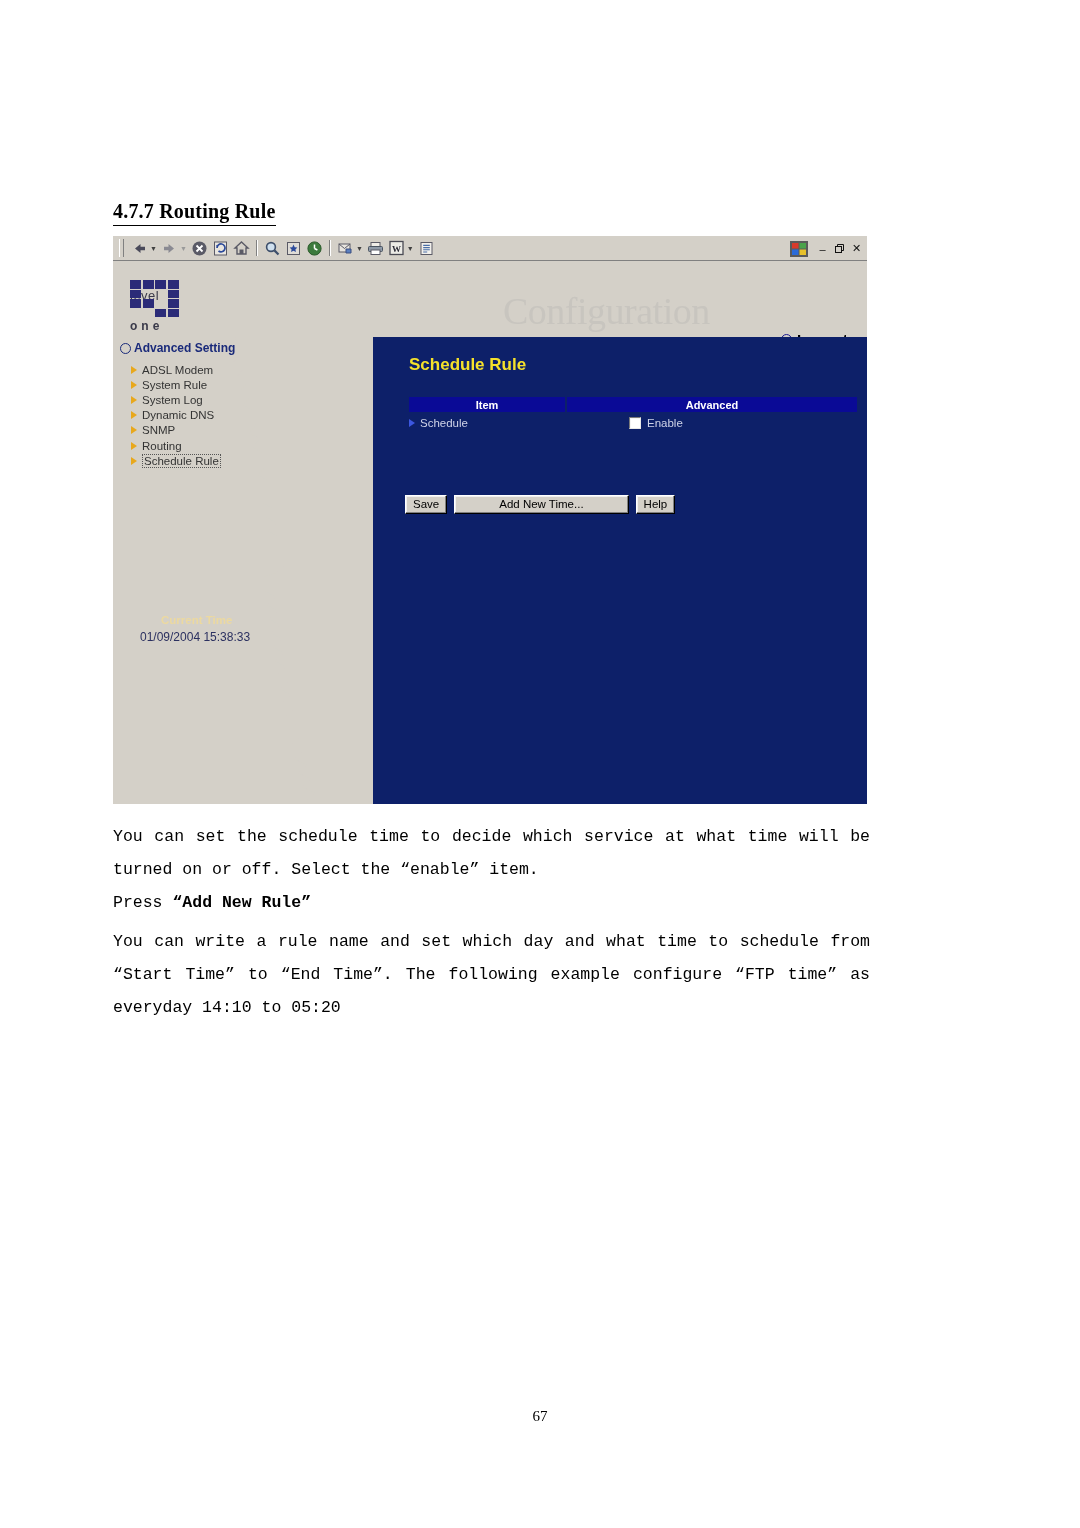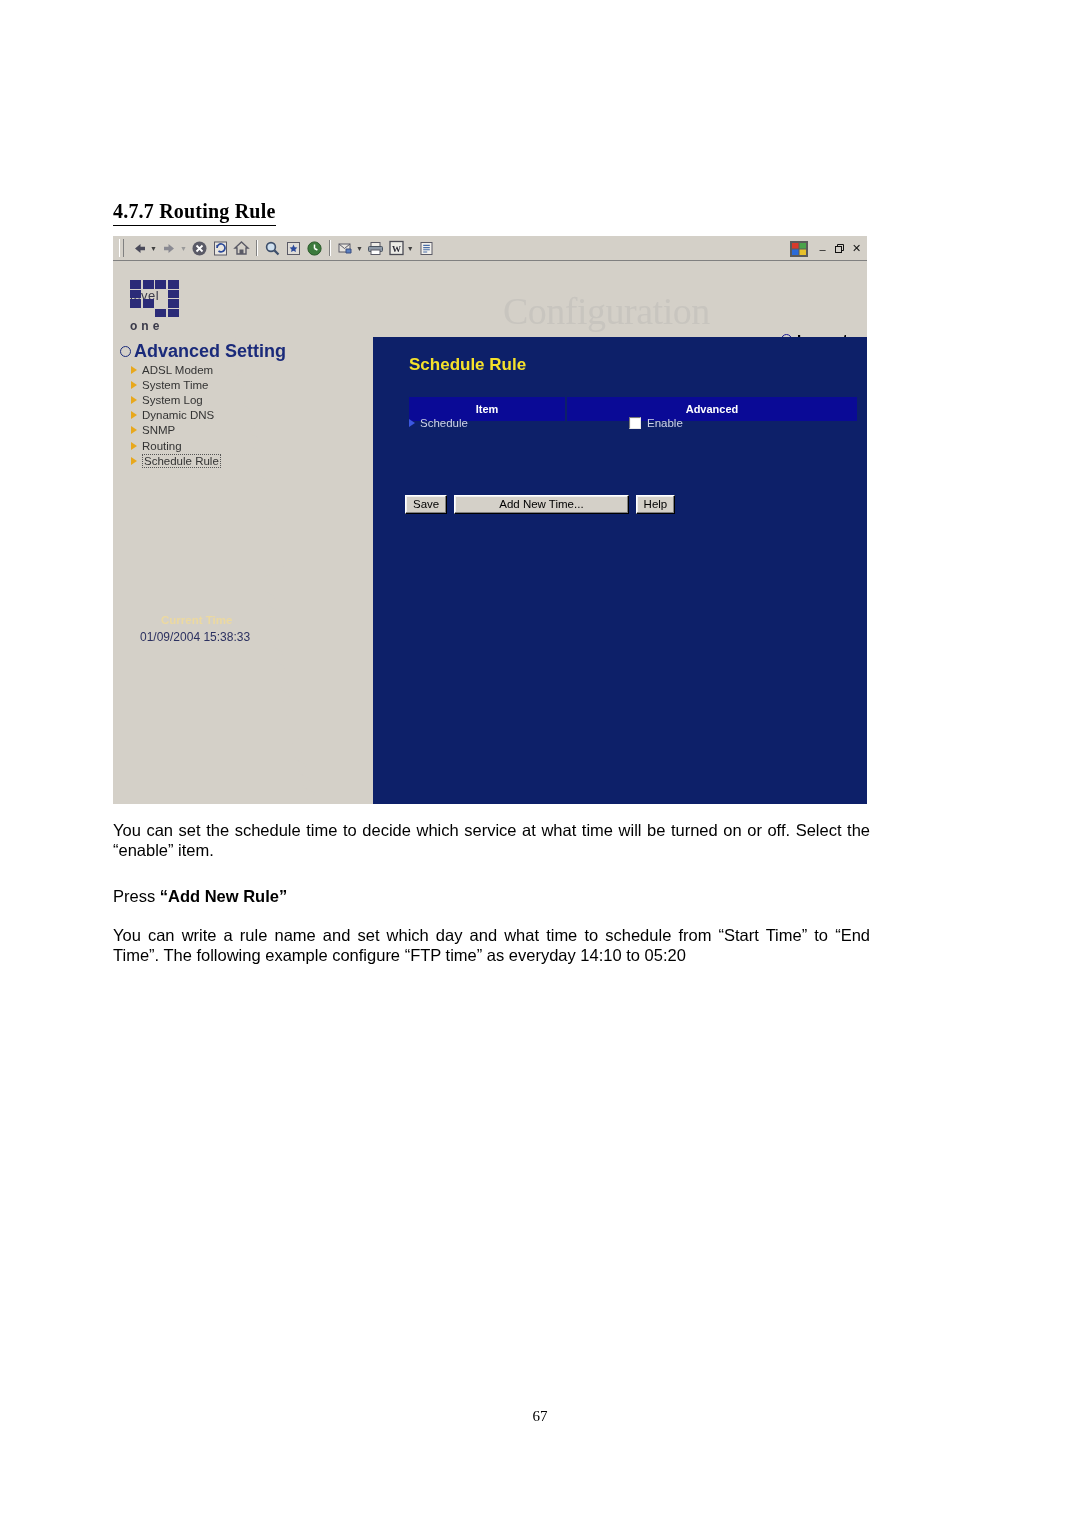--- a/index.html
+++ b/index.html
@@ -104,21 +104,21 @@
   .sidebar-bg{
     position:absolute;left:0;top:0;width:260px;height:467px;
     background:#d4d0c8;
   }
   
   .torn{position:absolute;left:0;top:0;width:260px;height:467px;}
 
   .side-head{
     position:absolute;left:7px;top:4px;
     font-family:"Liberation Sans", sans-serif;
-    font-size:18px;font-weight:bold;color:#1a2a7a;white-space:nowrap;
+    font-size:12px;font-weight:bold;color:#1a2a7a;white-space:nowrap;
     display:flex;align-items:center;
   }
   .side-head .bullet{
     width:9px;height:9px;border:1.5px solid #1a2a7a;border-radius:50%;
     margin-right:3px;display:inline-block;
   }
   .side-list{position:absolute;left:18px;top:25px;}
   .side-item{
     display:flex;align-items:center;height:15.2px;
     font-family:"Liberation Sans", sans-serif;
@@ -150,21 +150,21 @@
     font-size:17px;font-weight:bold;color:#f5e12b;white-space:nowrap;
   }
 
   .tbl{position:absolute;left:36px;width:448px;}
   .tbl-head{display:flex;height:15px;gap:2px;}
   .th{
     background:#0a0a96;color:#ffffff;
     font-family:"Liberation Sans", sans-serif;
     font-size:11px;font-weight:bold;
     display:flex;align-items:center;justify-content:center;
-    height:24px;box-sizing:border-box;
+    height:15px;box-sizing:border-box;
   }
   .row{display:flex;height:22px;align-items:center;}
   .cell-item{
     width:156px;display:flex;align-items:center;
     font-family:"Liberation Sans", sans-serif;
     font-size:11.5px;color:#cfd3e8;
   }
   .cell-item .tri{
     width:0;height:0;border-left:6px solid #3c57e0;
     border-top:4px solid transparent;border-bottom:4px solid transparent;
@@ -192,22 +192,22 @@
     box-shadow:inset -1px -1px 0 #808080, inset 1px 1px 0 #f0f0f0;
     height:19px;line-height:17px;
     padding:0 7px;box-sizing:border-box;
     white-space:nowrap;cursor:default;
   }
   .btn.wide{padding:0 44px;}
 
   
   .para{
     position:absolute;left:113px;width:757px;
-    font-family:Liberation Sans, sans-serif;
-    font-size:16.5px;color:#000;line-height:20px;
+    font-family:Liberation Mono, monospace;
+    font-size:16.5px;color:#000;line-height:33px;
     text-align:justify;
   }
   .para.nojust{text-align:left;}
   .para b{font-weight:bold;}
   .pageno{
     position:absolute;left:0;top:1408px;width:1080px;text-align:center;
     font-family:"Liberation Serif", serif;font-size:15px;color:#000;
   }
 </style>
 </head>
@@ -378,21 +378,21 @@
         <span>Advanced Setting</span>
       </div>
 
       <div class="side-list">
         <div class="side-item">
           <span class="tri"></span>
           <span class="lbl">ADSL Modem</span>
         </div>
         <div class="side-item">
           <span class="tri"></span>
-          <span class="lbl">System Time</span>
+          <span class="lbl">System Rule</span>
         </div>
         <div class="side-item">
           <span class="tri"></span>
           <span class="lbl">System Log</span>
         </div>
         <div class="side-item">
           <span class="tri"></span>
           <span class="lbl">Dynamic DNS</span>
         </div>
         <div class="side-item">

